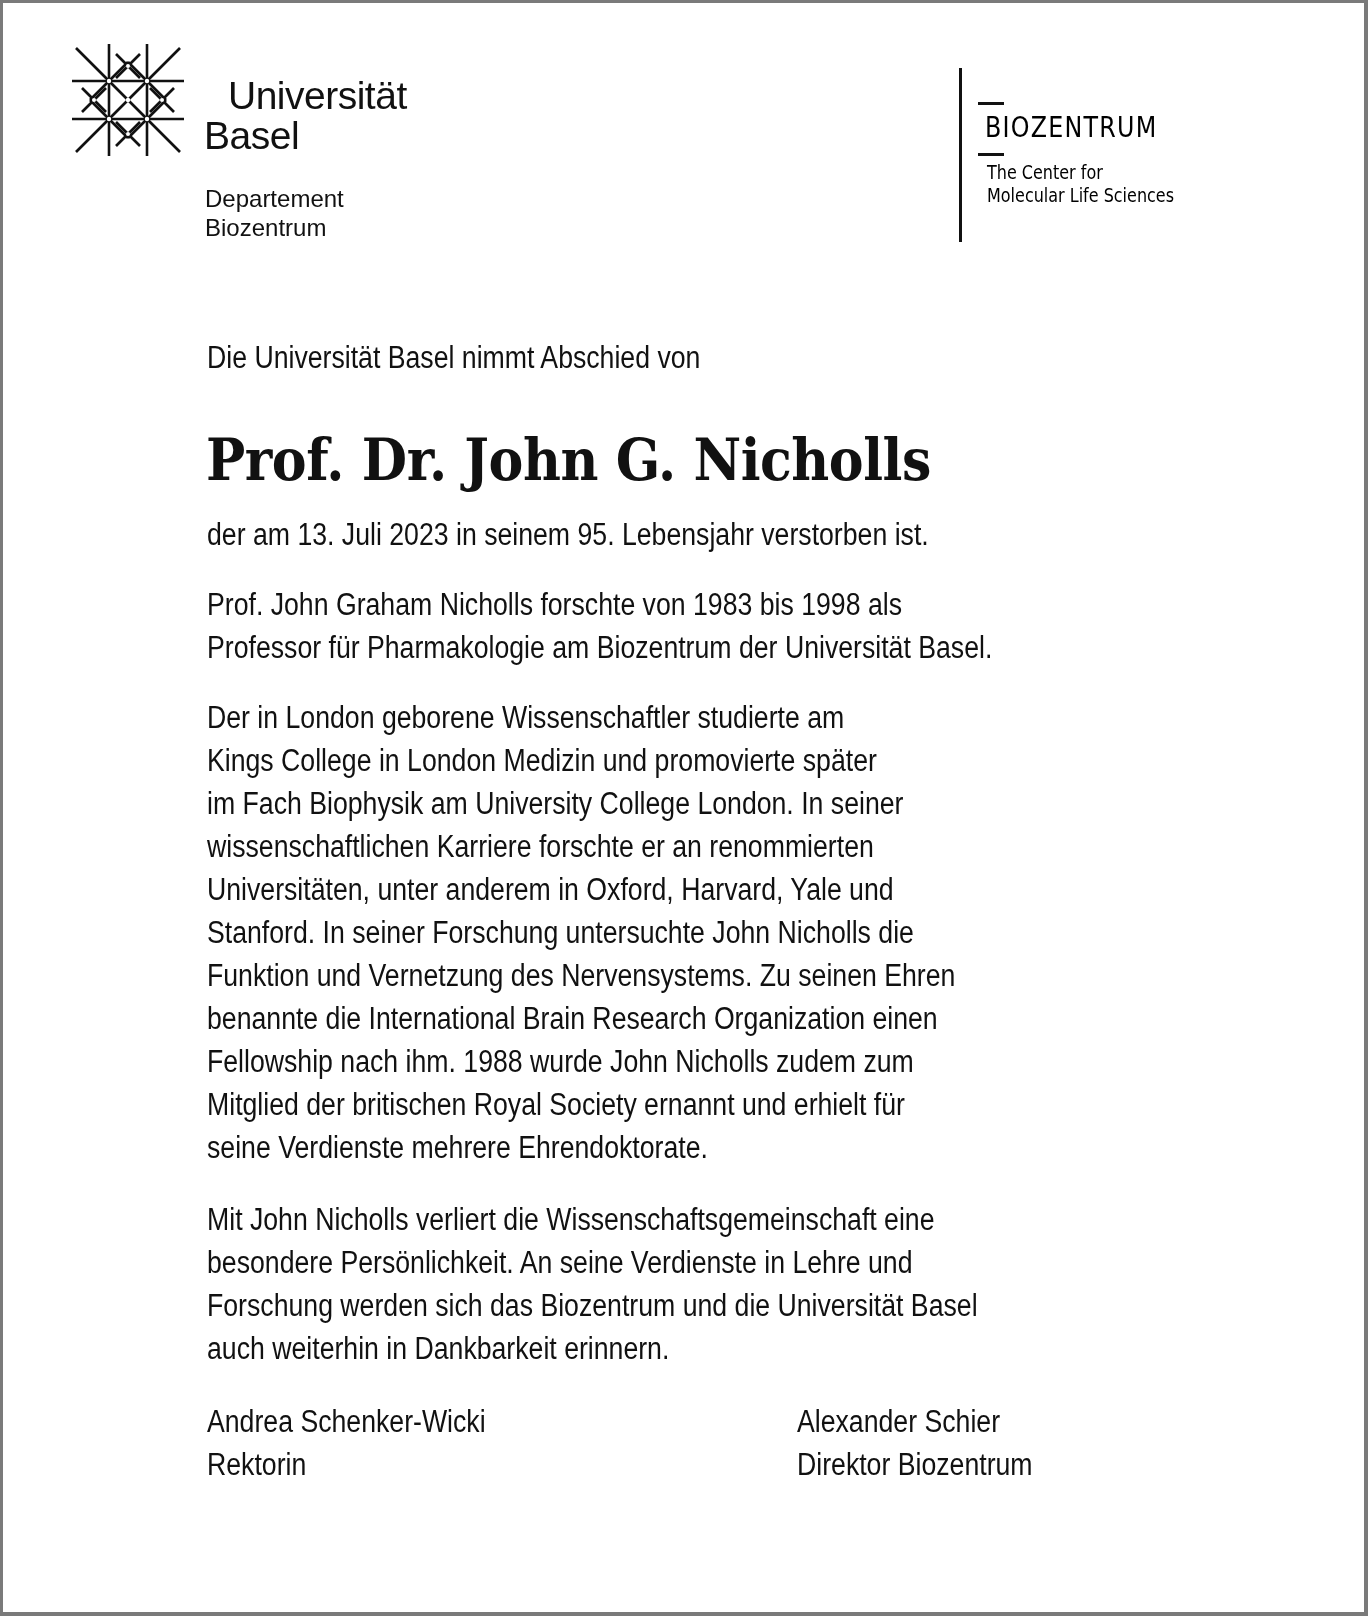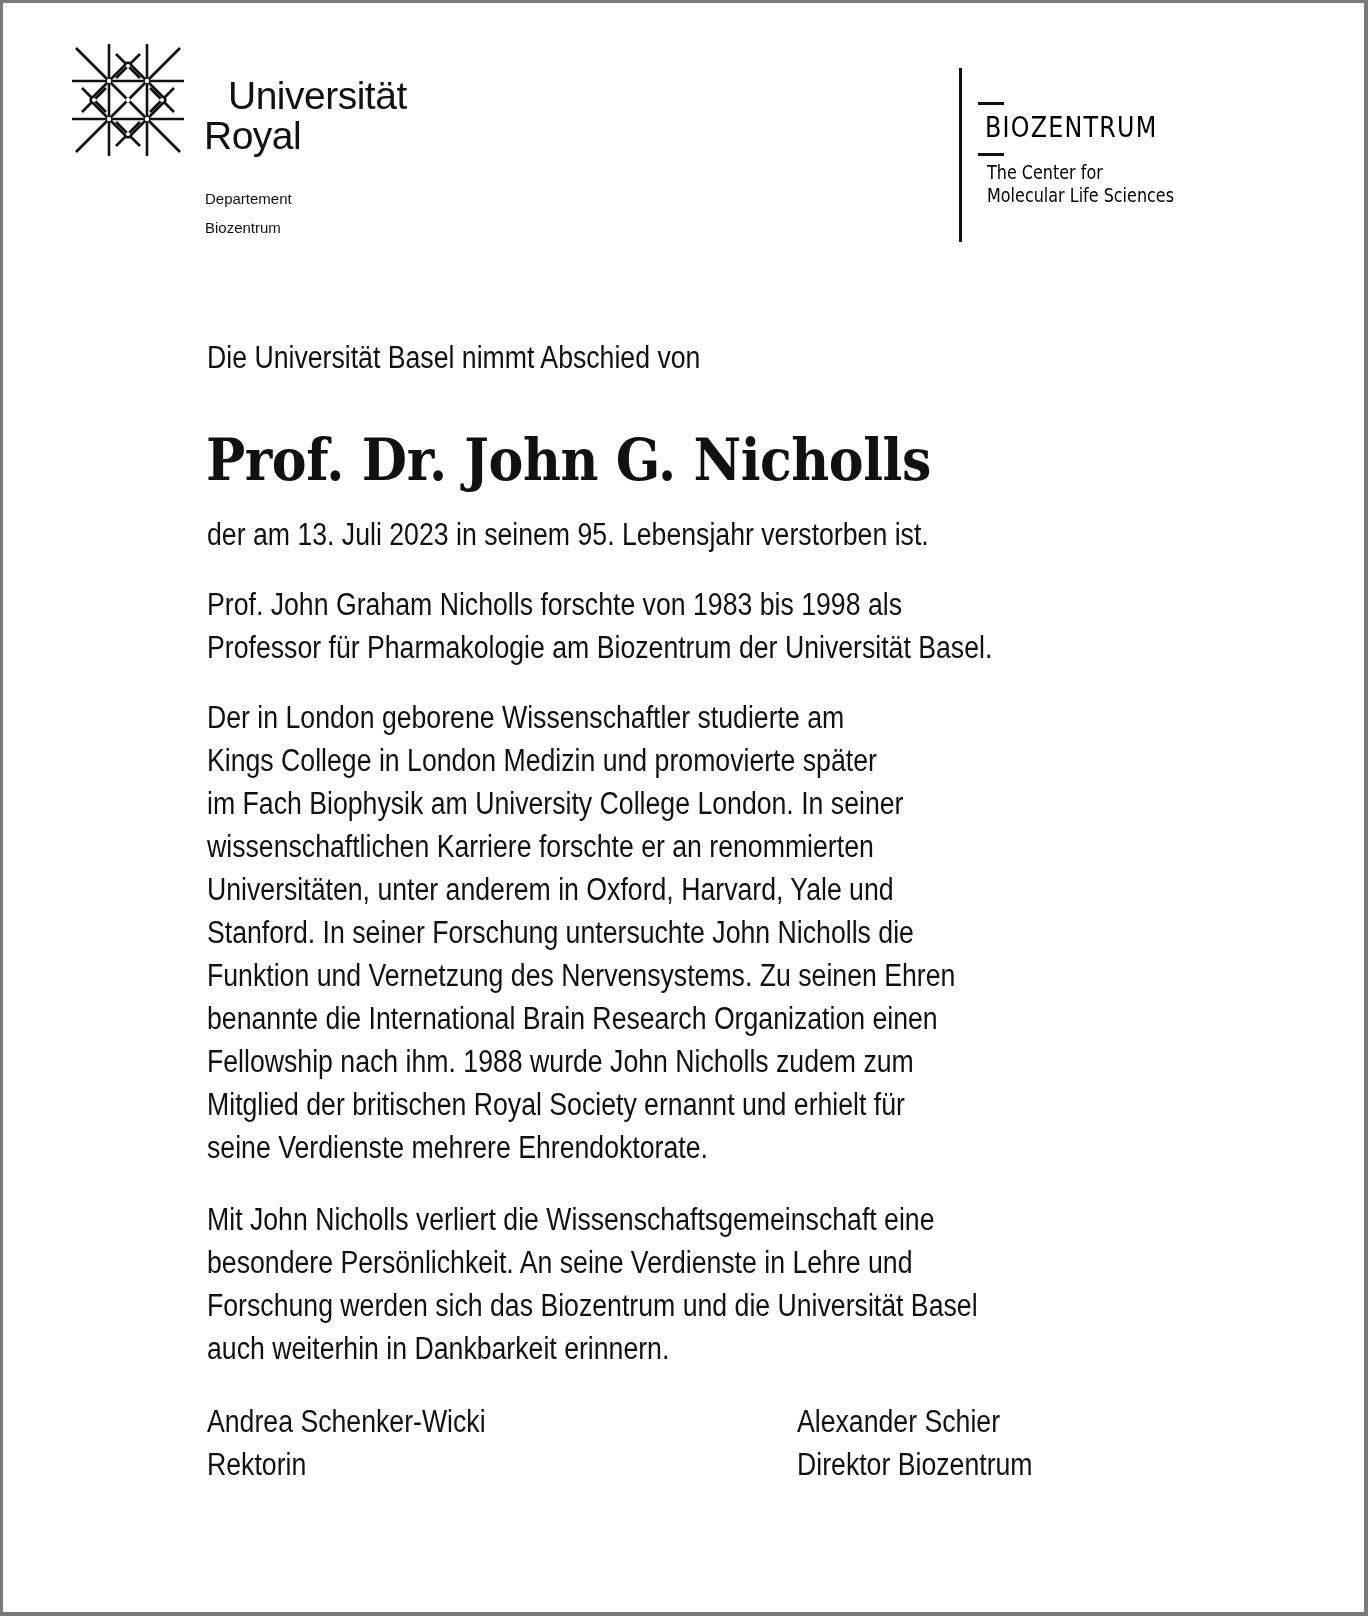--- a/index.html
+++ b/index.html
@@ -9,21 +9,21 @@
     border: 3px solid #7a7a7a; border-right-width: 4px; border-bottom-width: 4px;
     box-sizing: content-box; background: #fff;
   }
   .abs { position: absolute; white-space: nowrap; }
   .sans { font-family: "Liberation Sans", "DejaVu Sans", sans-serif; color: #111; }
   .serif { font-family: "DejaVu Serif", "Liberation Serif", serif; color: #111; }
 
   
   .ub-mark { position: absolute; left: 72px; top: 44px; width: 112px; height: 112px; }
   .ub-word { font-size: 39px; line-height: 40px; letter-spacing: -0.5px; font-weight: 500; }
-  .ub-dept { font-size: 15px; line-height: 29px; }
+  .ub-dept { font-size: 24px; line-height: 29px; }
 
   
   .bz-rule { position: absolute; left: 959px; top: 68px; width: 3px; height: 174px; background: #111; }
   .bz-bar { position: absolute; left: 978px; width: 26px; height: 3px; background: #111; }
   .bz-name { font-family: "DejaVu Sans", sans-serif; font-size: 29px; letter-spacing: 1.5px; line-height: 30px; transform-origin: left top; transform: scaleX(0.82); font-weight: 500; }
   .bz-sub { font-family: "DejaVu Sans", sans-serif; font-size: 20px; line-height: 24px; transform-origin: left top; transform: scaleX(0.8); }
 
   
   .line { font-size: 31px; line-height: 36px; transform-origin: left top; transform: scaleX(0.86); }
   .title { font-size: 58px; line-height: 64px; font-weight: bold; transform-origin: left top; transform: scaleX(0.9); letter-spacing: -0.5px; }
@@ -65,21 +65,21 @@
       <circle cx="75" cy="75" r="2.2"></circle>
     <circle cx="56" cy="56" r="2.2"></circle>
       <circle cx="56" cy="22" r="2"></circle>
     <circle cx="56" cy="90" r="2"></circle>
       <circle cx="22" cy="56" r="2"></circle>
       <circle cx="90" cy="56" r="2"></circle>
   </g>
 </svg>
 
 <div class="abs sans ub-word" style="left:204px; top:76px;margin-left:24px;">Universität</div>
-<div class="abs sans ub-word" style="left:204px; top:116px;">Royal</div>
+<div class="abs sans ub-word" style="left:204px; top:116px;">Basel</div>
 <div class="abs sans ub-dept" style="left:205px; top:184px;">Departement</div>
 <div class="abs sans ub-dept" style="left:205px; top:213px;">Biozentrum</div>
 
 <div class="bz-rule"></div>
 <div class="bz-bar" style="top:102px;"></div>
 <div class="abs bz-name" style="left:985px; top:112px;">BIOZENTRUM</div>
 <div class="bz-bar" style="top:153px;"></div>
 <div class="abs bz-sub" style="left:987px; top:160px;">The Center for</div>
 <div class="abs bz-sub" style="left:987px; top:183px;">Molecular Life Sciences</div>
 

